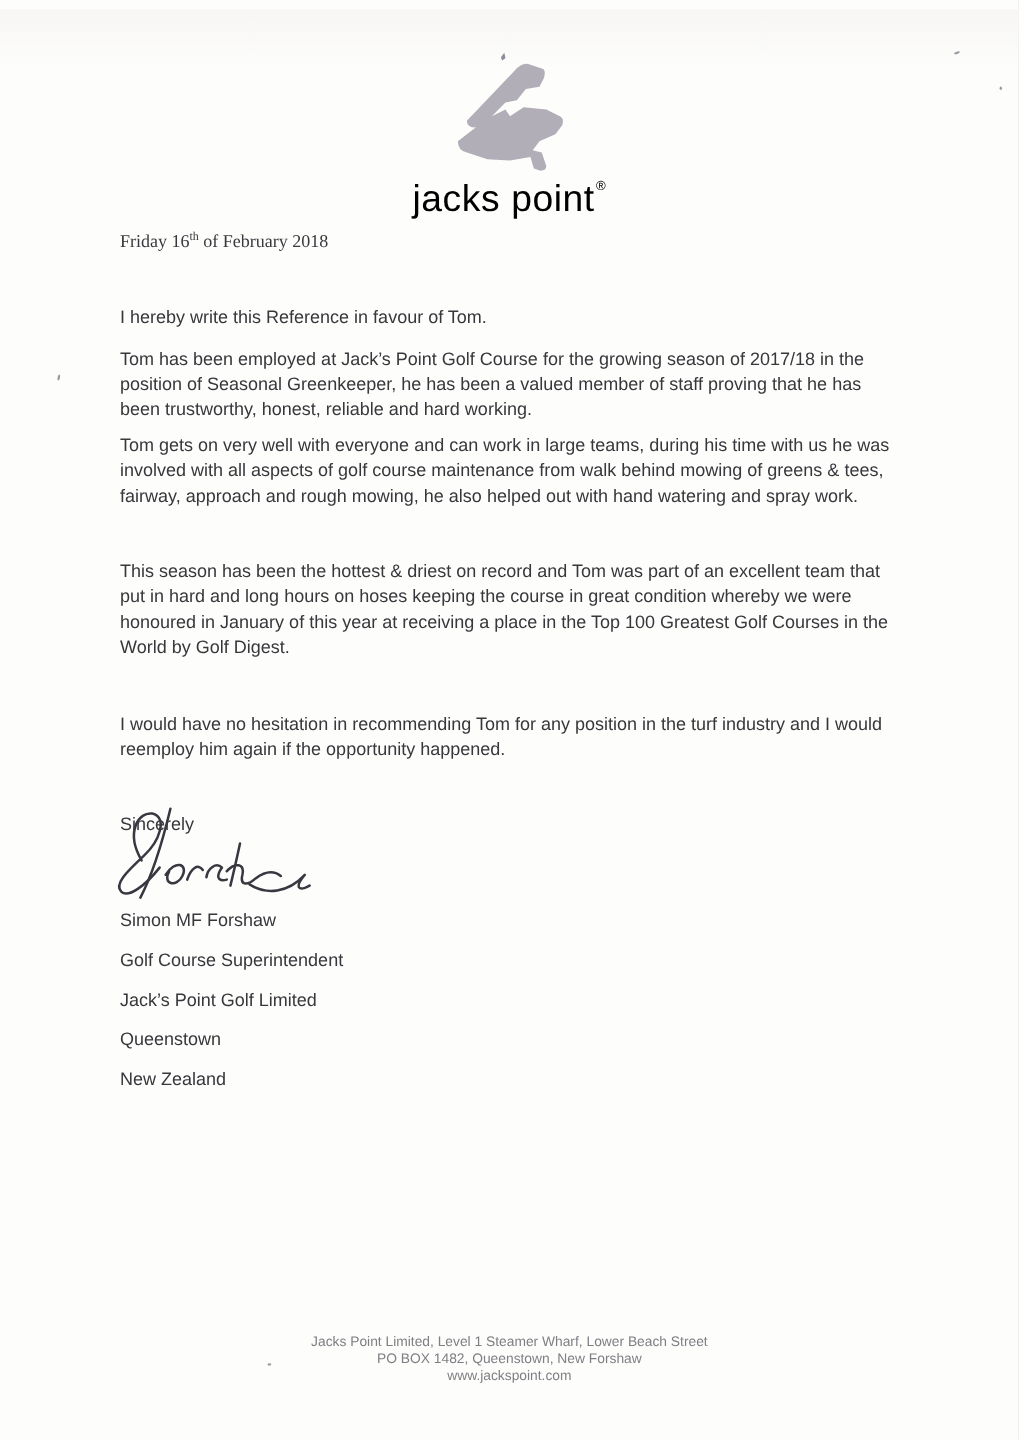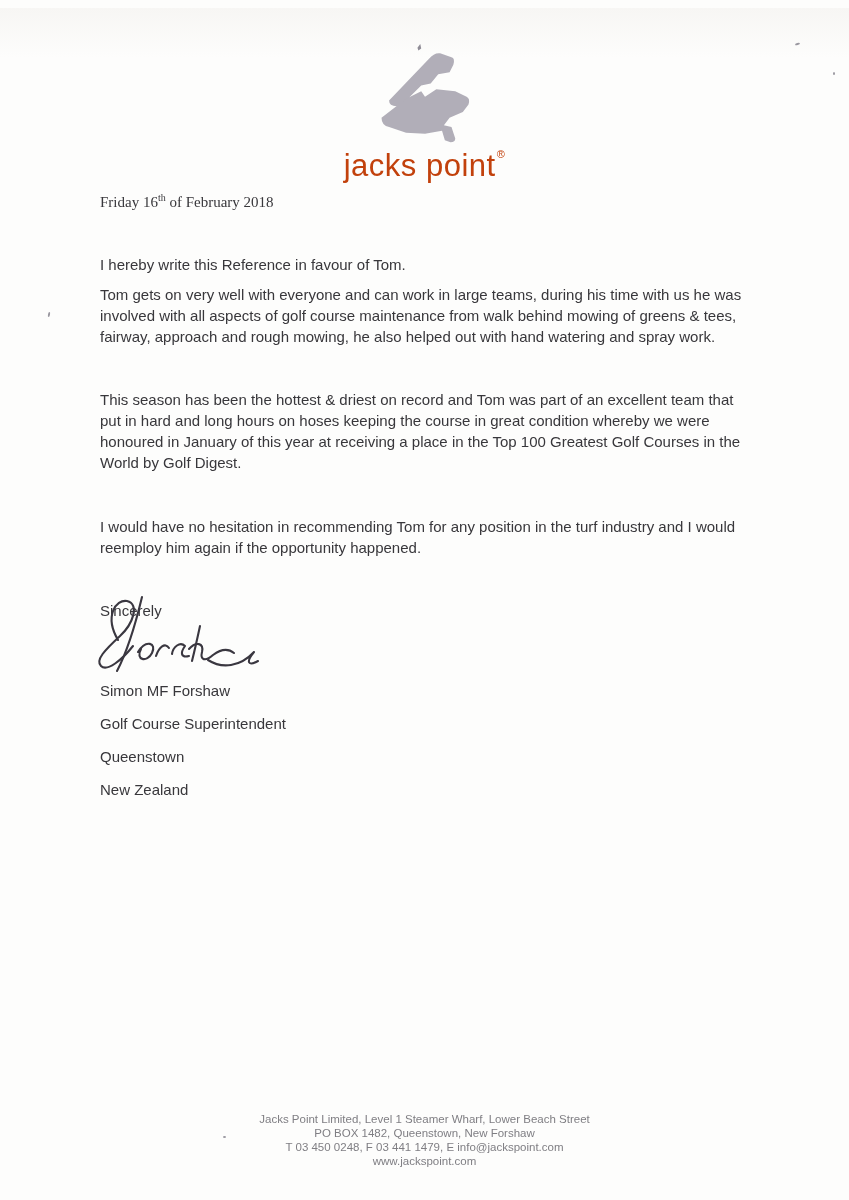--- a/index.html
+++ b/index.html
@@ -16,21 +16,21 @@
   
   .page::before{
     content:"";position:absolute;left:0;top:8px;right:0;height:50px;
     background:linear-gradient(#f7f6f4,rgba(255,255,255,0));
     pointer-events:none;
   }
   .logo-block{position:absolute;top:42px;left:0;width:100%;text-align:center;}
   .logo-mark{display:block;margin:0 auto;width:118px;height:104px;}
   .logo-text{
     display:inline-block;margin-top:2px;
-    font-size:31px;letter-spacing:.5px;color:#c2410c;font-weight:400;
+    font-size:31px;letter-spacing:.5px;color:#000000;font-weight:400;
   }
   .logo-text sup{font-size:11px;vertical-align:18px;margin-left:1px;}
   .content{
     position:absolute;left:100px;top:192px;width:646px;
     font-size:15px;line-height:21px;
   }
   .content p{margin:0;}
   .m-date{margin:0;font-family:Liberation Serif, serif;}
   .m-40{margin-top:40px !important;}
   .m-41{margin-top:41px !important;}
@@ -71,20 +71,21 @@
     <span class="logo-text"><span>jacks point</span><sup>®</sup></span>
   </div>
 
   <div class="content">
 
     <p class="date m-date"><span>Friday 16</span><sup>th</sup><span> of February 2018</span></p>
 
 
 
     <p class="m-41">I hereby write this Reference in favour of Tom.</p>
+    <p class="m-14">Tom has been employed at Jack’s Point Golf Course for the growing season of 2017/18 in the position of Seasonal Greenkeeper, he has been a valued member of staff proving that he has been trustworthy, honest, reliable and hard working.</p>
     <p class="m-9">Tom gets on very well with everyone and can work in large teams, during his time with us he was involved with all aspects of golf course maintenance from walk behind mowing of greens &amp; tees, fairway, approach and rough mowing, he also helped out with hand watering and spray work.</p>
     <p class="m-42">This season has been the hottest &amp; driest on record and Tom was part of an excellent team that put in hard and long hours on hoses keeping the course in great condition whereby we were honoured in January of this year at receiving a place in the Top 100 Greatest Golf Courses in the World by Golf Digest.</p>
     <p class="m-43">I would have no hesitation in recommending Tom for any position in the turf industry and I would reemploy him again if the opportunity happened.</p>
 
     <div class="closing">
       <p class="closing-word">Sincerely</p>
       <svg class="signature-svg" viewBox="0 0 186 88" xmlns="http://www.w3.org/2000/svg" aria-hidden="true">
         <g fill="none" stroke="#3a3740" stroke-width="2.1" stroke-linecap="round" stroke-linejoin="round">
           <path d="M30,46 C16,22 28,5 39,7 C52,10 45,30 32,42 C17,56 7,66 13,72 C19,78 34,66 45,52"></path>
           <path d="M54,3 C48,28 39,58 29,77"></path>
@@ -93,28 +94,28 @@
           <path d="M84,60 c1,-7 8,-13 13,-8 c-5,7 -4,12 4,10"></path>
           <path d="M112,32 c-3,14 -6,27 -8,35"></path>
           <path d="M101,55 c7,-8 15,-6 13,3 c-2,8 3,10 11,3 c8,-6 15,-7 21,-2"></path>
           <path d="M120,66 c14,9 32,7 46,-8 c-9,11 -5,14 4,9"></path>
         </g>
       </svg>
     </div>
 
     <p class="signer-name">Simon MF Forshaw</p>
     <p class="sig-line">Golf Course Superintendent</p>
+    <p class="sig-line">Jack’s Point Golf Limited</p>
     <p class="sig-line">Queenstown</p>
     <p class="sig-line">New Zealand</p>
   </div>
 
   <div class="footer">
     <div>Jacks Point Limited, Level 1 Steamer Wharf, Lower Beach Street</div>
     <div>PO BOX 1482, Queenstown, New Forshaw</div>
-    <div>T 03 450 0248, F 03 441 1479, E info@jackspoint.com</div>
     <div>www.jackspoint.com</div>
   </div>
 
   <div class="speck speck1"></div>
   <div class="speck speck2"></div>
   <div class="speck speck3"></div>
   <div class="speck speck4"></div>
 </div>
 
 </body></html>

